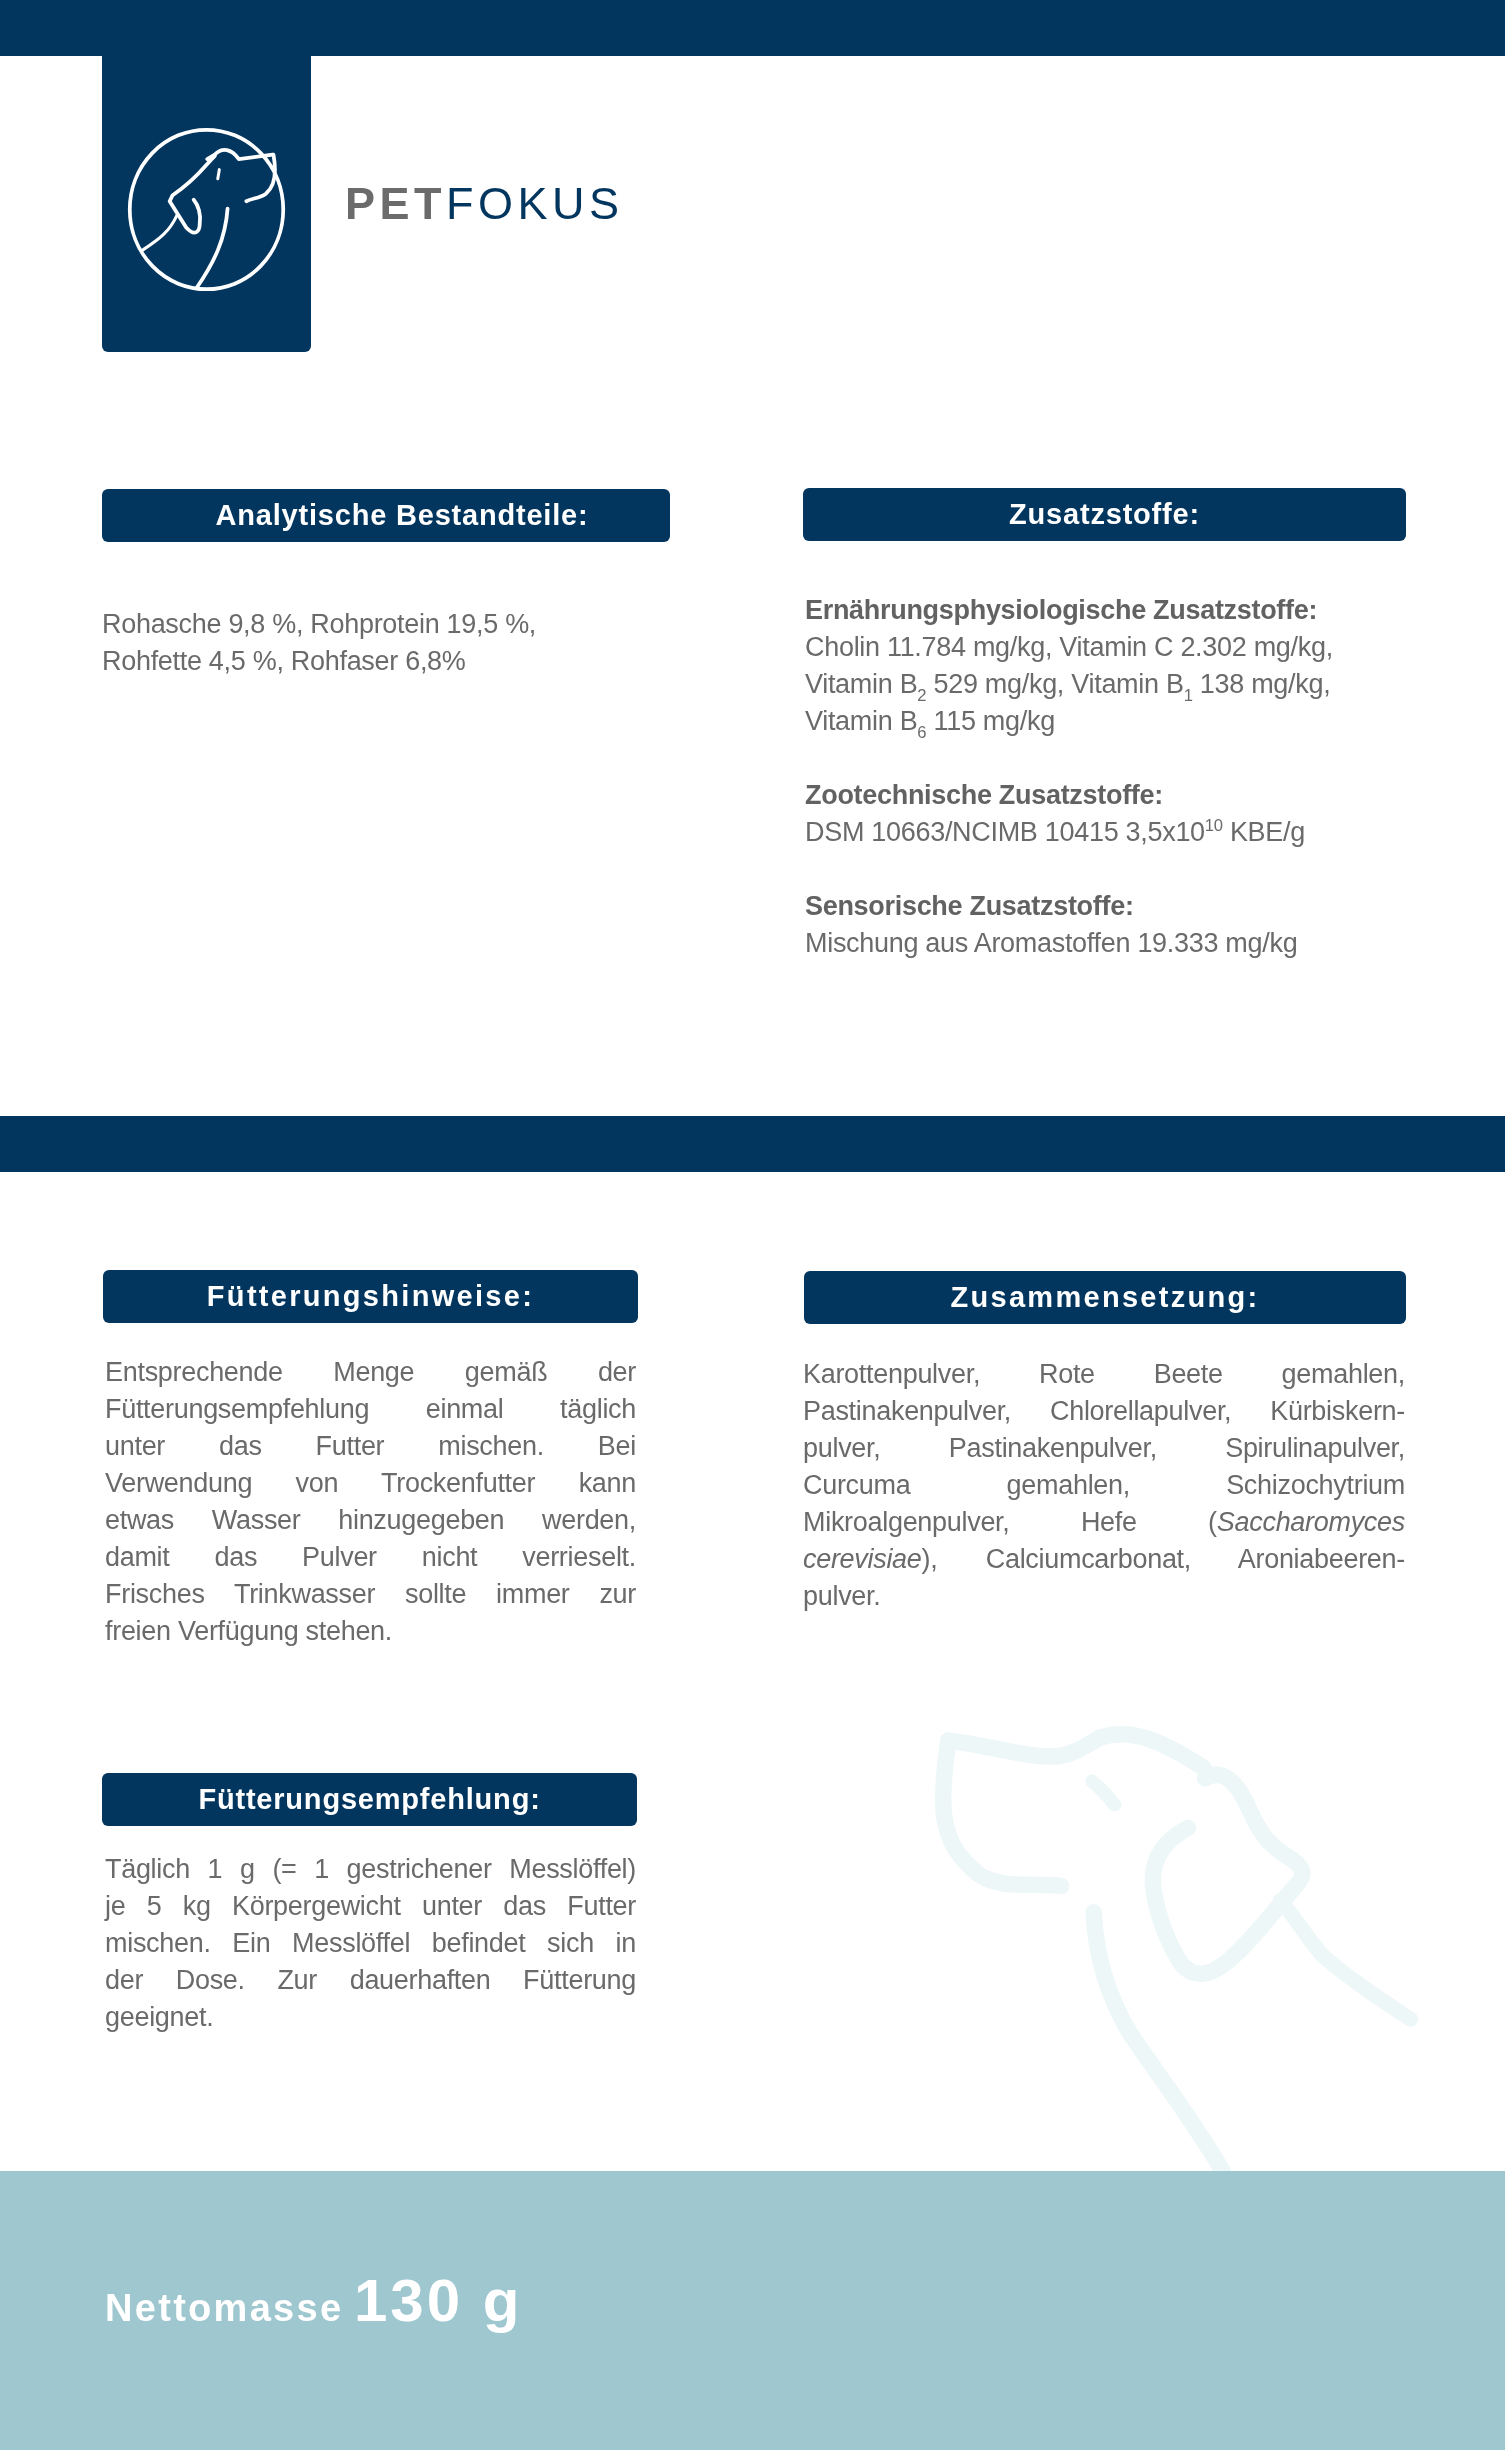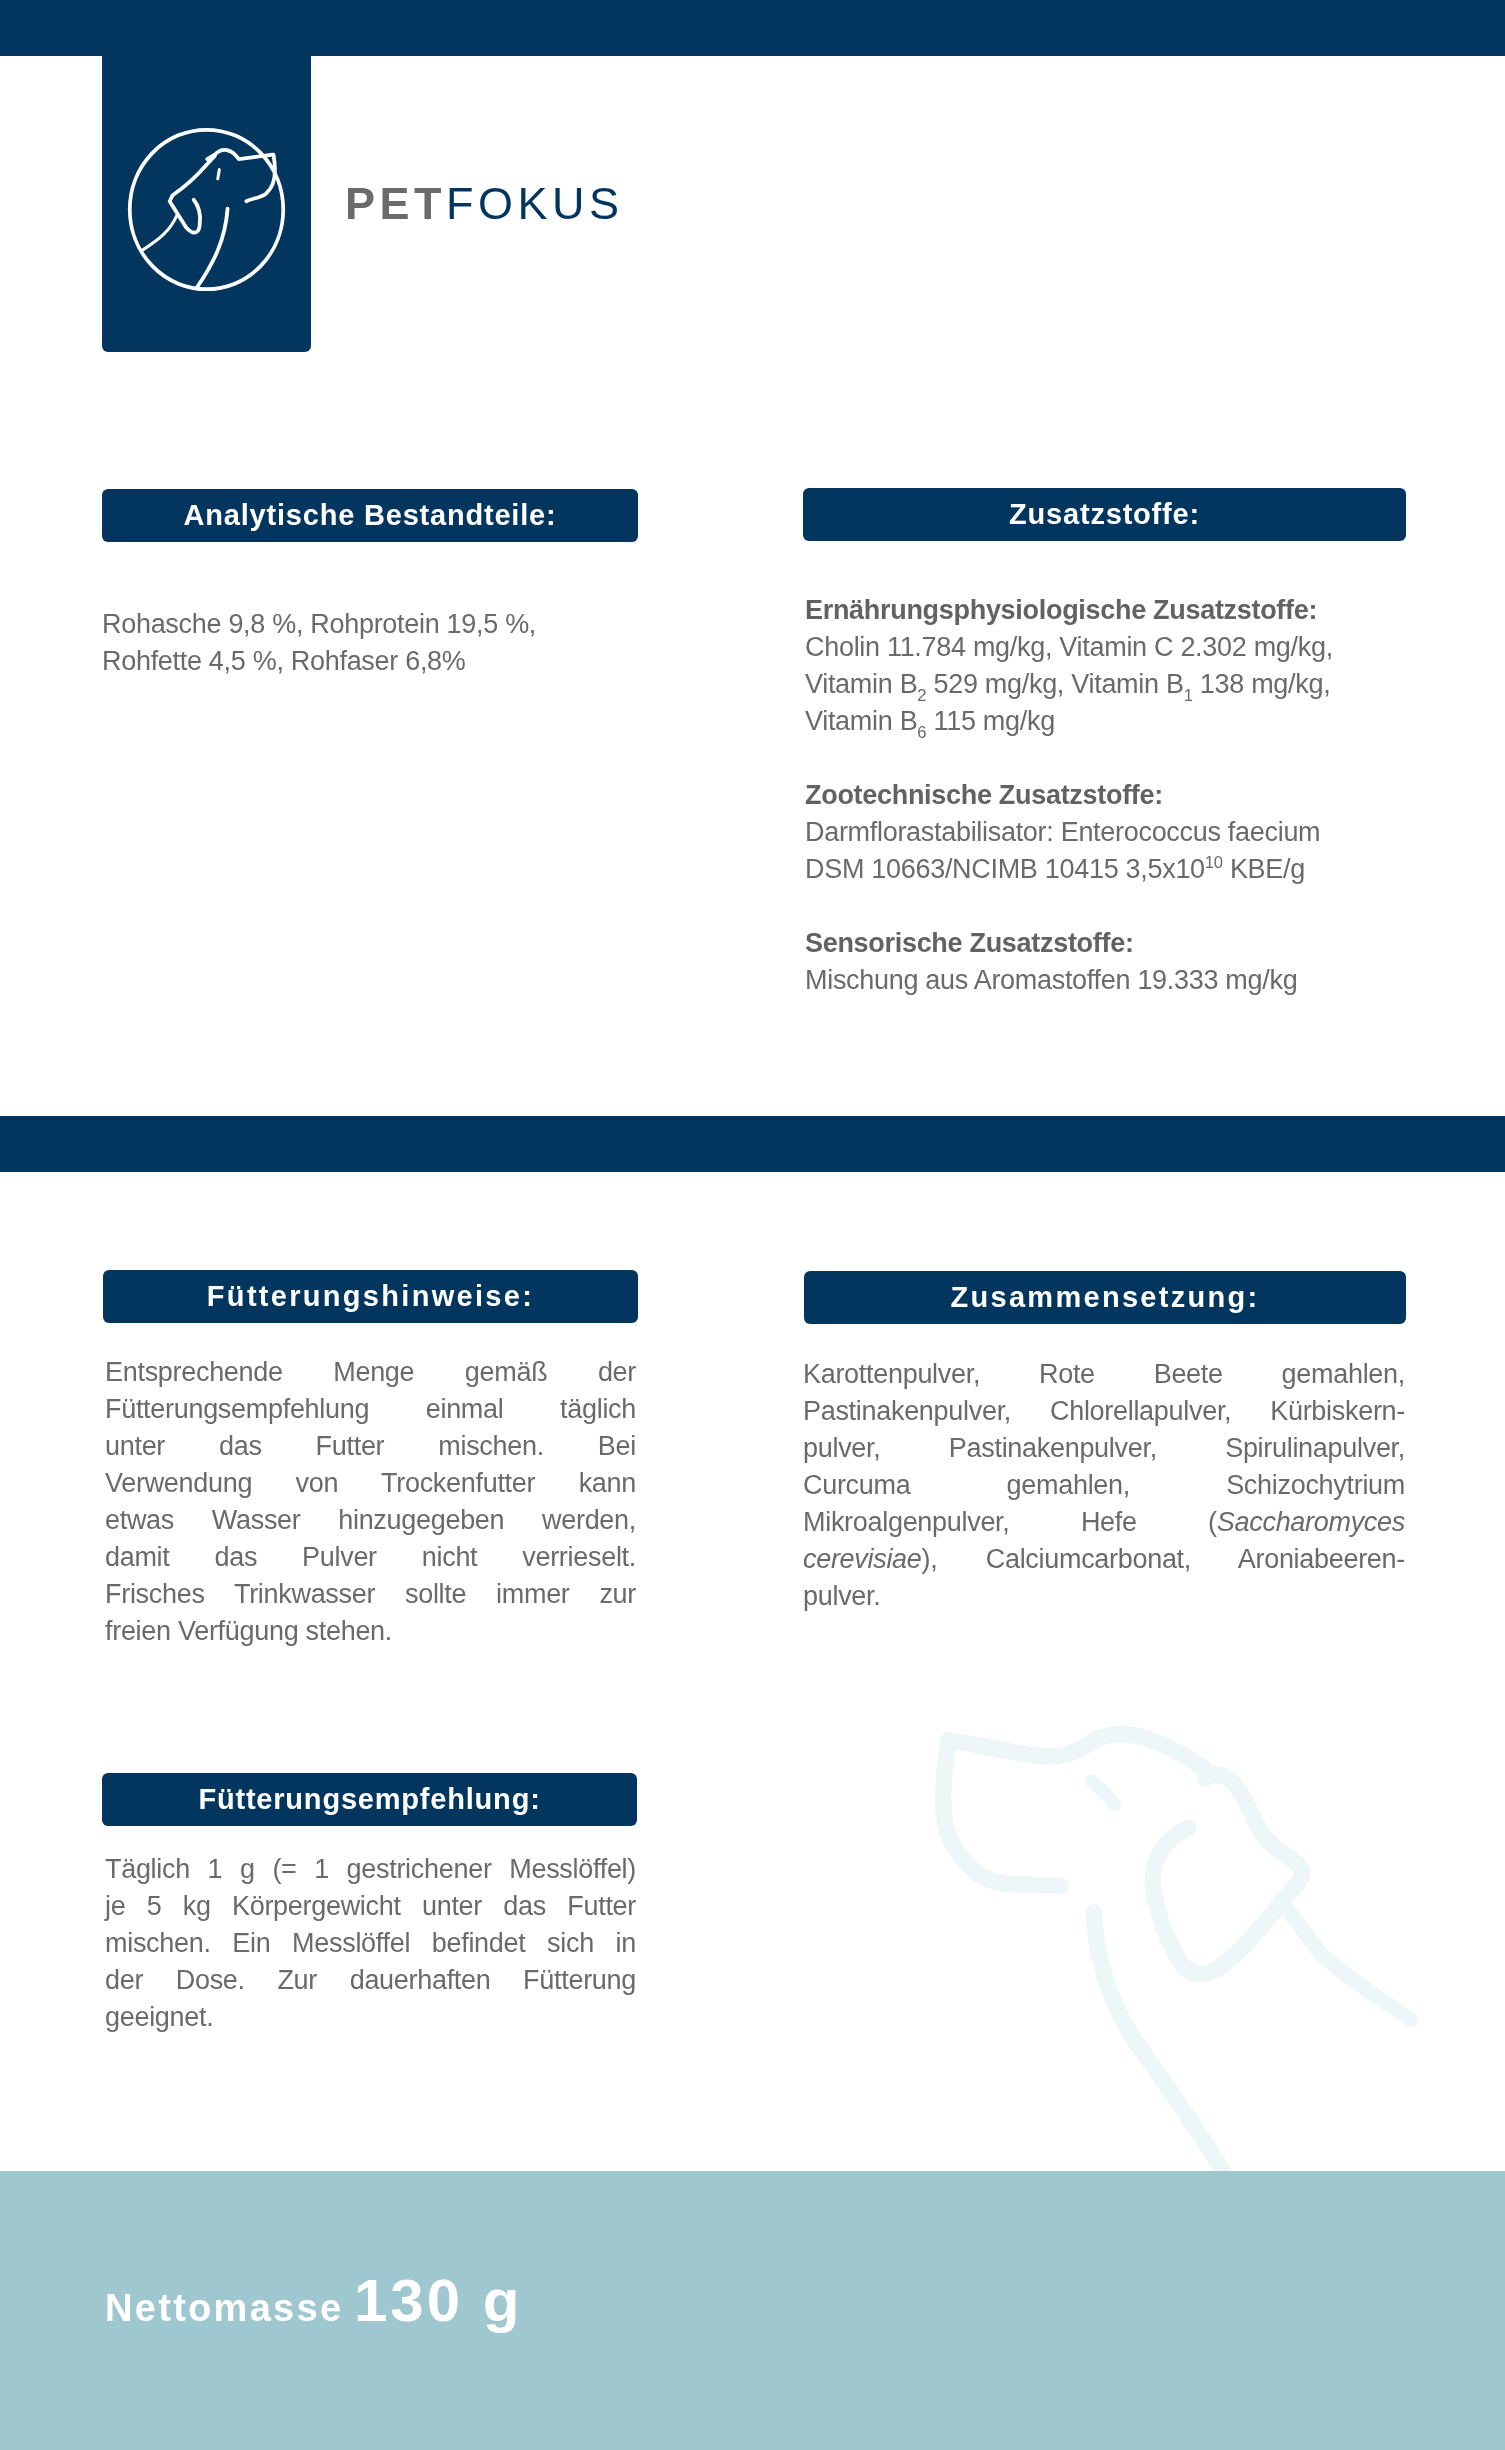--- a/index.html
+++ b/index.html
@@ -54,35 +54,34 @@
     <path d="M68 118 C58 140 45 150 22 165" stroke-width="4"></path>
     <path d="M135 110 C132 150 118 180 94 215" stroke-width="5"></path>
     <path d="M124 58 L122 70" stroke-width="4"></path>
   </svg>
 </div>
 
 <div class="abs brand">
   <span class="pet">PET</span><span class="fokus">FOKUS</span>
 </div>
 
-<div class="abs hdr" style="left:102px; top:489px; width:536px;">Analytische Bestandteile:</div>
+<div class="abs hdr" style="left:102px; top:489px; width:536px;padding-left:32px;">Analytische Bestandteile:</div>
 <div class="abs para" style="left:102px; top:606px; width:536px;">
   <span class="ln">Rohasche 9,8 %, Rohprotein 19,5 %,</span>
   <span class="ln">Rohfette 4,5 %, Rohfaser 6,8%</span>
 </div>
 
 <div class="abs hdr" style="left:803px; top:488px; width:603px;">Zusatzstoffe:</div>
 <div class="abs para" style="left:805px; top:592px; width:602px;">
   <span class="ln bold">Ernährungsphysiologische Zusatzstoffe:</span>
   <span class="ln">Cholin 11.784 mg/kg, Vitamin C 2.302 mg/kg,</span>
   <span class="ln"><span>Vitamin B</span><sub>2</sub><span> 529 mg/kg, Vitamin B</span><sub>1</sub><span> 138 mg/kg,</span></span>
   <span class="ln"><span>Vitamin B</span><sub>6</sub><span> 115 mg/kg</span></span>
   <span class="ln"></span>
   <span class="ln bold">Zootechnische Zusatzstoffe:</span>
-  <span class="ln">Darmflorastabilisator: Enterococcus faecium</span>
   <span class="ln"><span>DSM 10663/NCIMB 10415 3,5x10</span><sup>10</sup><span> KBE/g</span></span>
   <span class="ln"></span>
   <span class="ln bold">Sensorische Zusatzstoffe:</span>
   <span class="ln">Mischung aus Aromastoffen 19.333 mg/kg</span>
 </div>
 
 <div class="abs mid-band"></div>
 
 <div class="abs hdr wide" style="left:103px; top:1270px; width:535px;">Fütterungshinweise:</div>
 <div class="abs para" style="left:105px; top:1354px; width:531px;">

